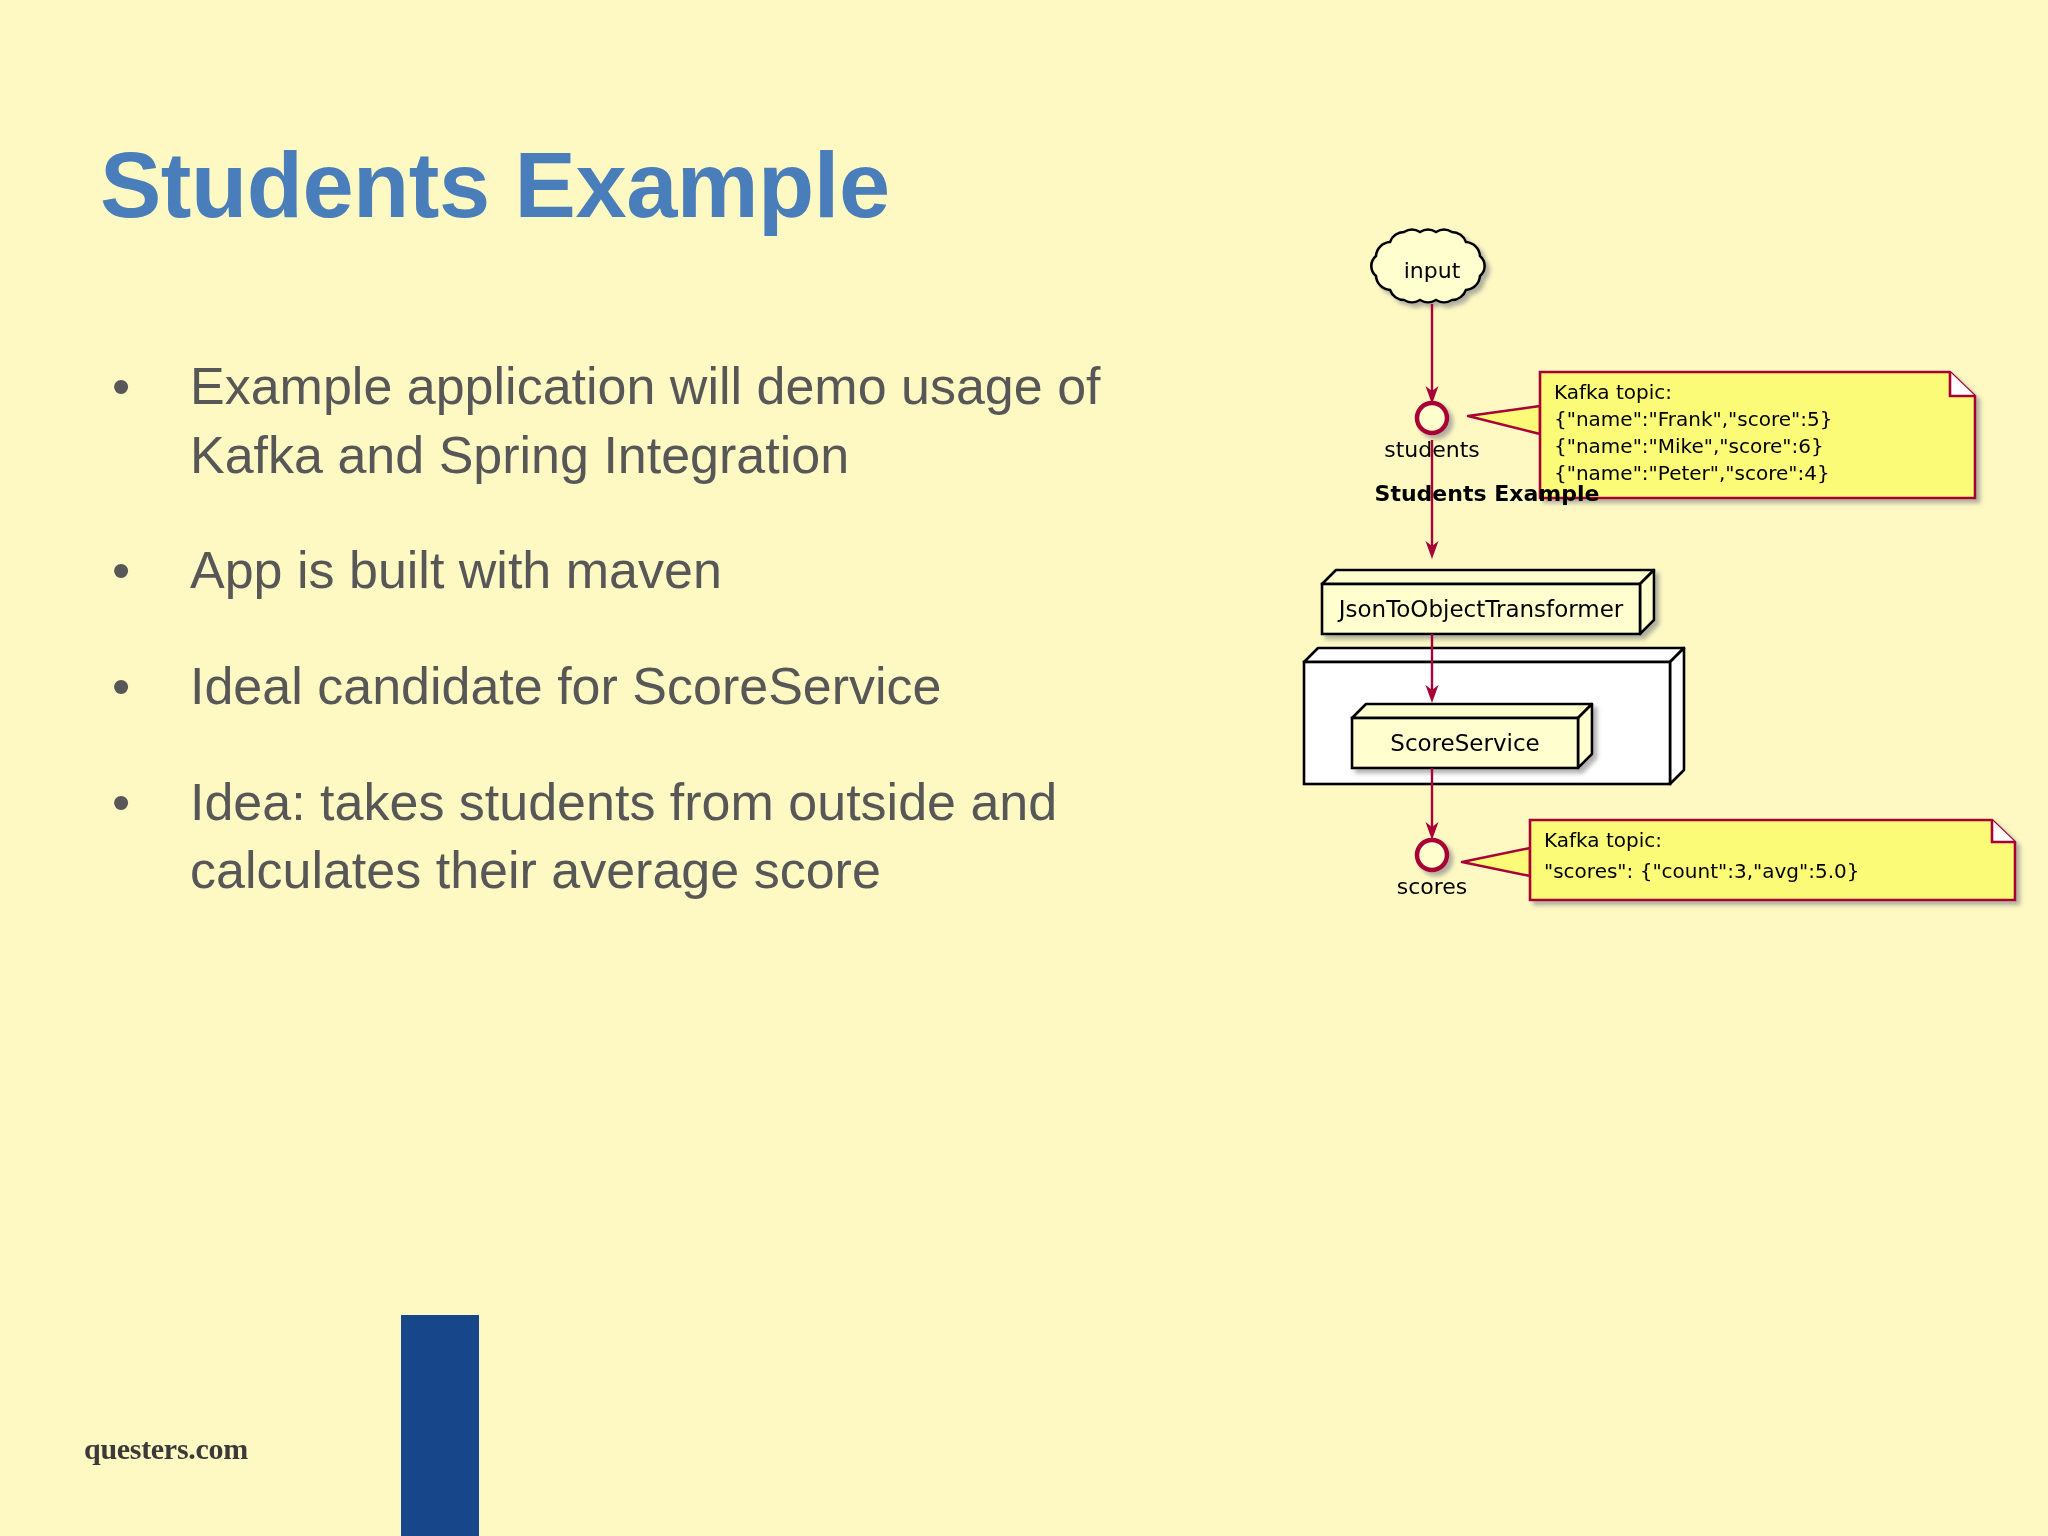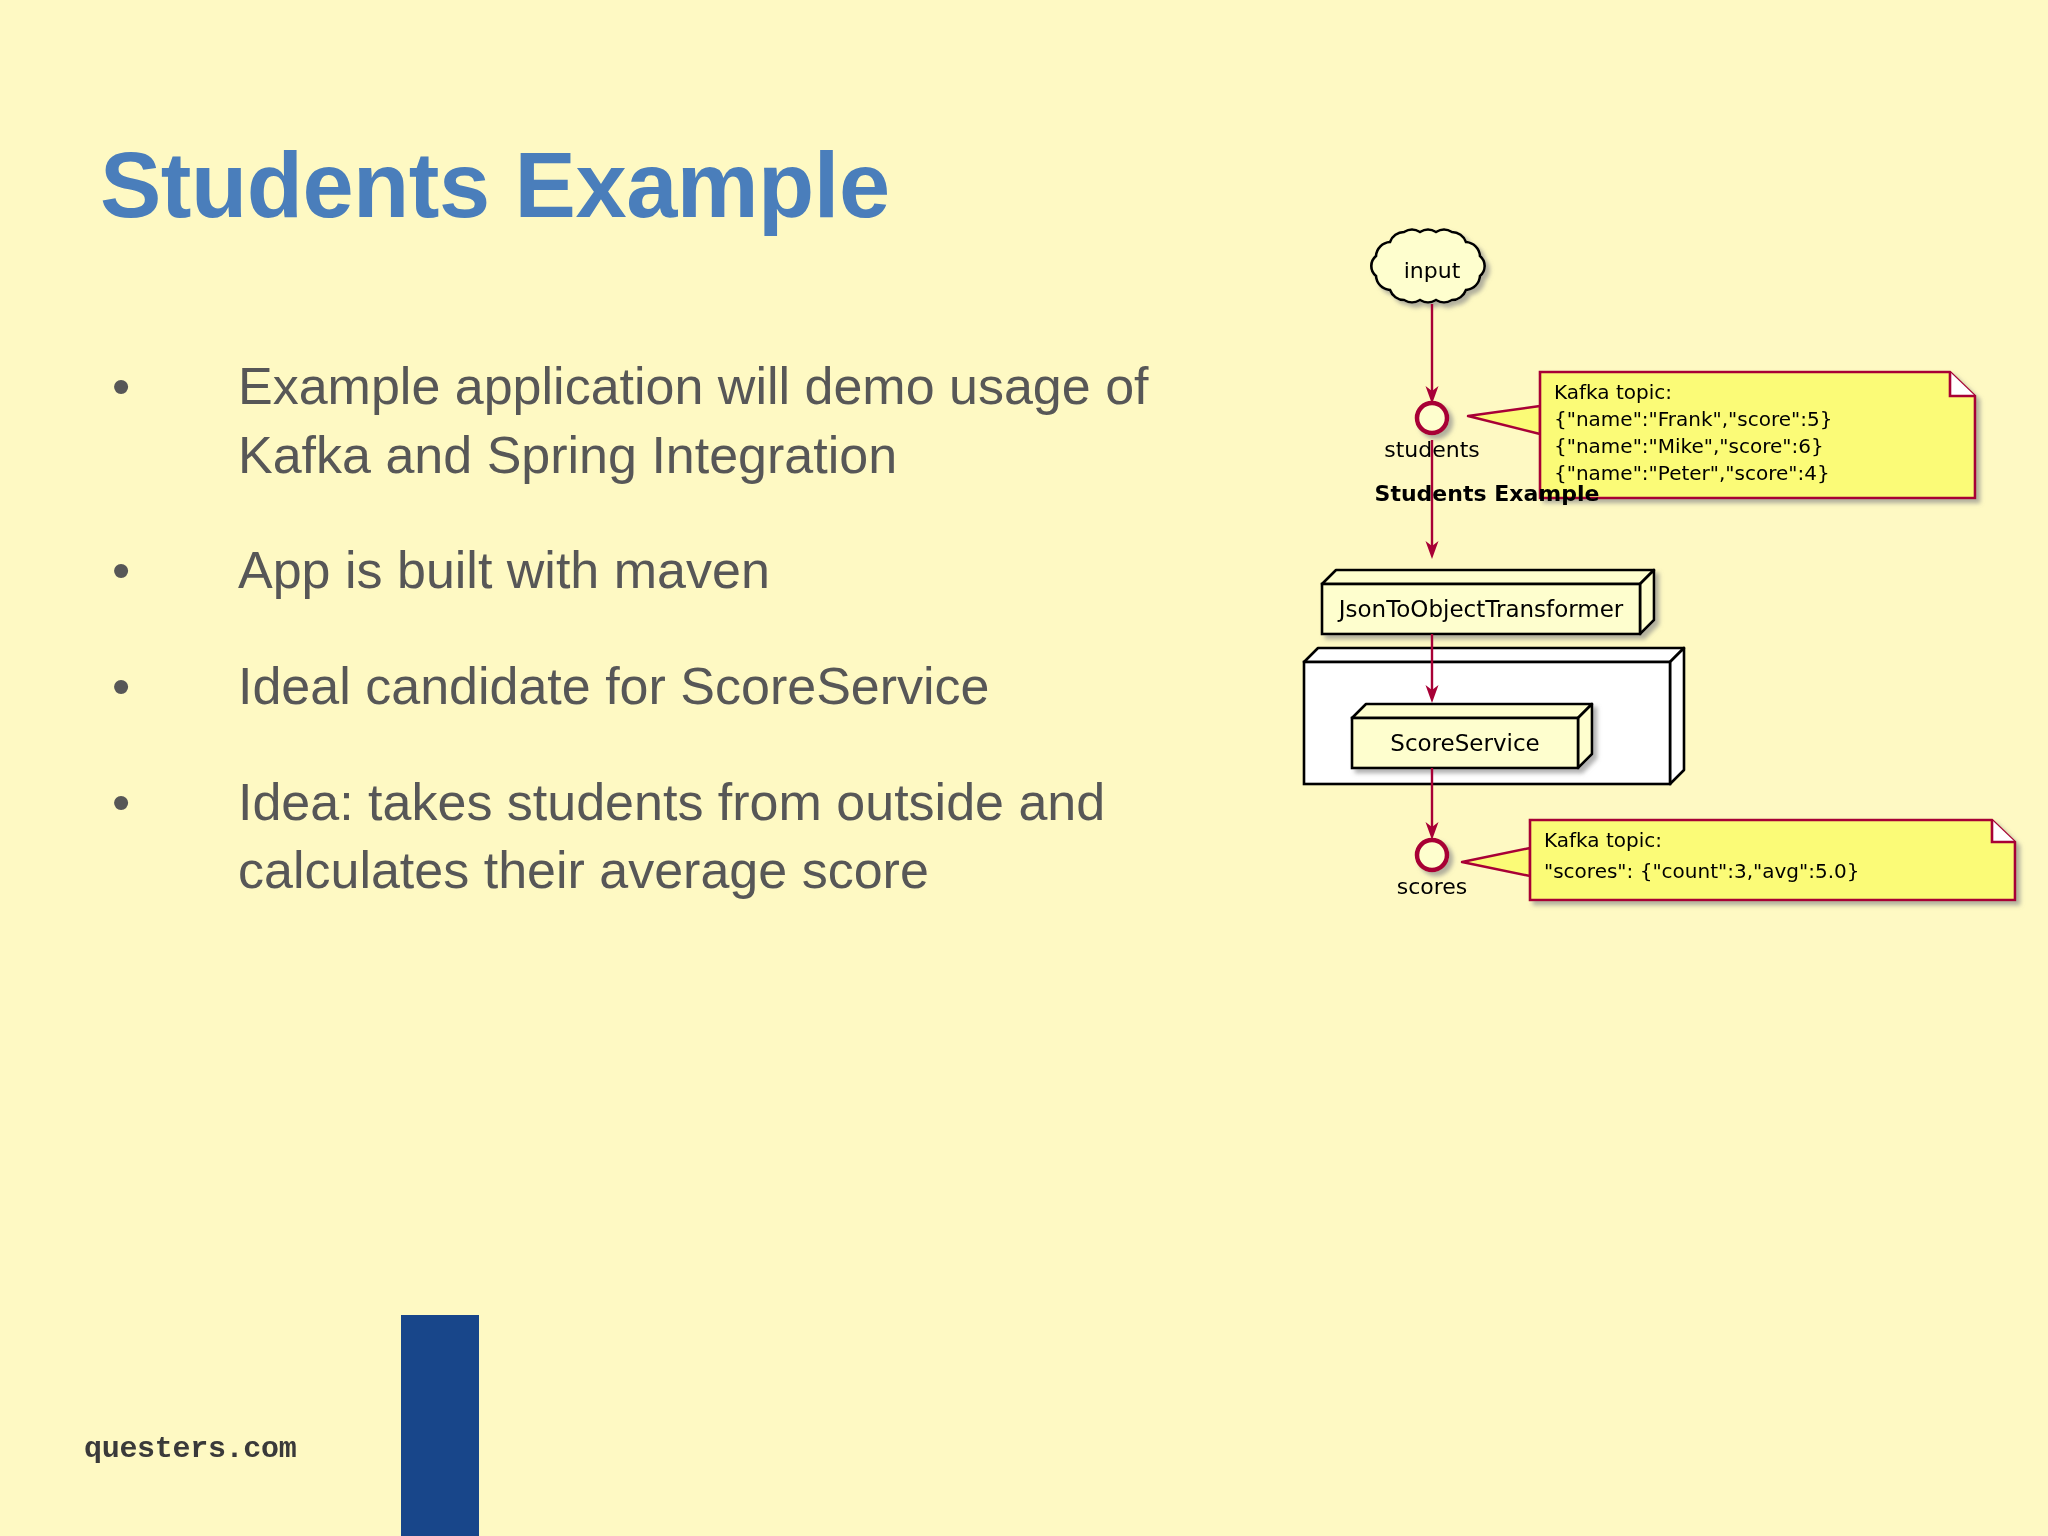--- a/index.html
+++ b/index.html
@@ -51,41 +51,41 @@
     font-weight: normal;
   }
   .bullet-dot {
     position: absolute;
     left: 12px;
     top: 0;
     font-size: 52px;
     line-height: 1.32;
     color: #575757;
   }
-  .bullet-text { display: block; margin-left: 48px; }
+  .bullet-text { display: block; }
 
   
   #diagram {
     position: absolute;
     left: 1240px;
     top: 210px;
     width: 790px;
     height: 720px;
   }
   #diagram svg { display: block; }
 
   
   #footer-url {
     position: absolute;
     left: 84px;
     top: 1432px;
     font-size: 30px;
     font-weight: bold;
     color: #3a3a3a;
-    font-family: Liberation Mono, monospace;
+    font-family: Liberation Serif, serif;
     letter-spacing: -0.3px;
   }
   #footer-bar {
     position: absolute;
     left: 401px;
     top: 1315px;
     width: 78px;
     height: 221px;
     background: #18468a;
   }

